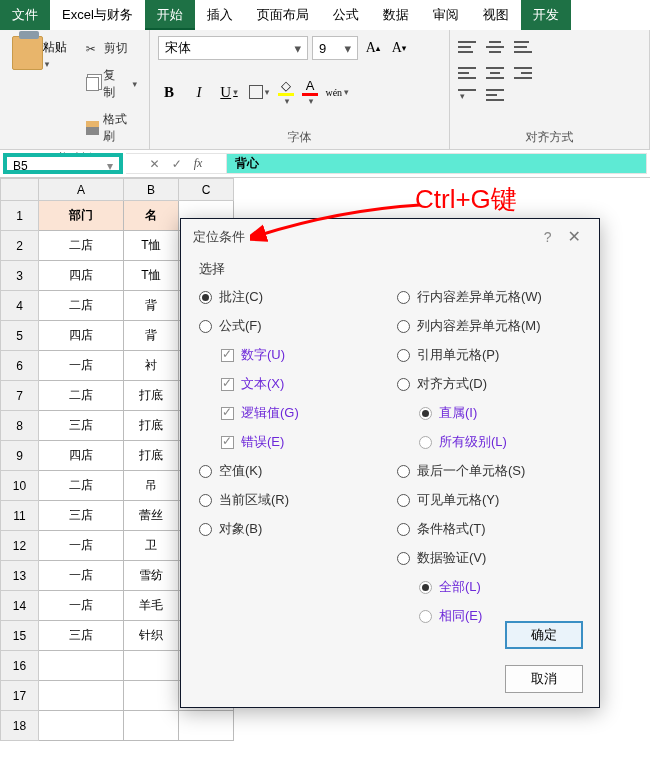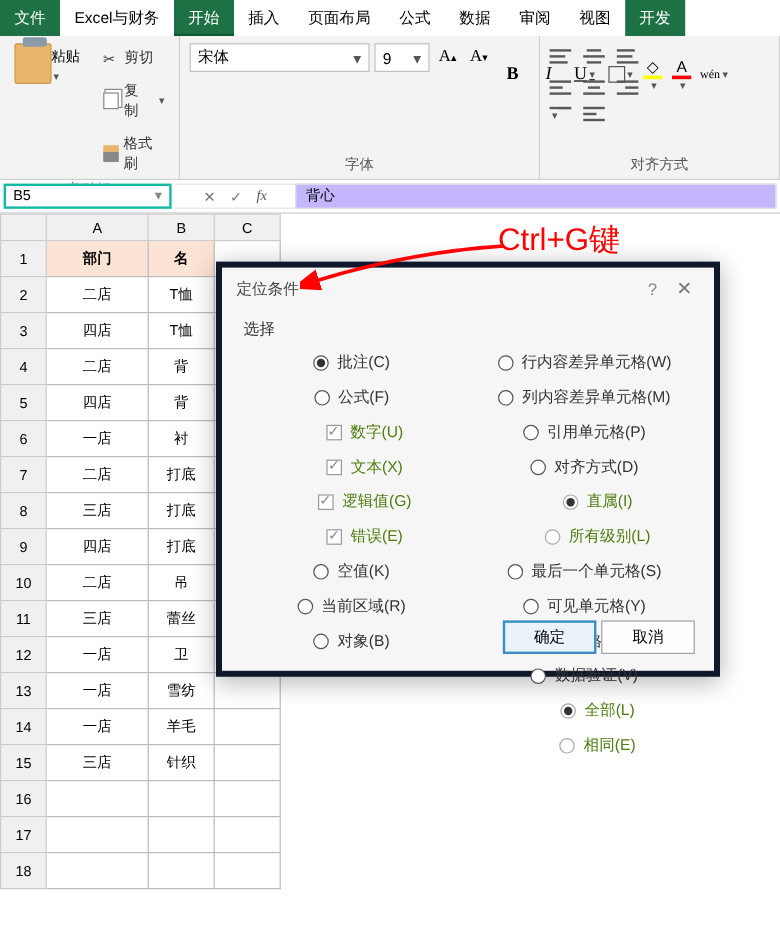--- a/index.html
+++ b/index.html
@@ -35,55 +35,55 @@
   .btn-i { font-style:italic; font-size:15px; }
   .btn-u { text-decoration:underline; font-size:15px; }
   .color-btn { display:flex; flex-direction:column; align-items:center; }
   .color-bar { width:16px; height:3px; }
 
   .align-cell { width:18px; height:14px; display:flex; flex-direction:column; justify-content:space-between; padding:1px 0; }
   .align-cell span { height:2px; background:#595959; display:block; }
   .align-grid { display:grid; grid-template-columns:repeat(3,auto); gap:8px 10px; }
 
   .fx-bar { height:28px; display:flex; border-bottom:1px solid #ccc; }
-  .namebox { width:140px; border:2px solid #14b8a6; margin:3px; padding:2px 6px; background:#fff; display:flex; align-items:flex-end; }
+  .namebox { width:120px; border:4px solid #14b8a6; margin:3px; padding:2px 6px; background:#fff; display:flex; align-items:flex-start; }
   .namebox .caret { margin-left:auto; color:#888; }
   .fx-controls { width:100px; display:flex; align-items:center; justify-content:center; gap:12px; color:#777; border:1px solid #e4e4e4; margin:3px 0; border-left:0; border-right:0; }
   .fx-label { font-style:italic; font-family:"Times New Roman",serif; color:#555; }
-  .fx-input { flex:1; border:1px solid #e4e4e4; margin:3px 3px 3px 0; padding:2px 8px; background:#c4b5fd; display:flex; align-items:center; }
+  .fx-input { flex:1; border:1px solid #e4e4e4; margin:3px 3px 3px 0; padding:2px 8px; background:#5eead4; display:flex; align-items:center;font-weight:bold; }
 
   .sheet { position:relative; }
   table.grid { border-collapse:collapse; }
   table.grid th.corner { width:38px; height:22px; background:#f0f0f0; border:1px solid #ccc; }
   table.grid th.colh { background:#f0f0f0; border:1px solid #ccc; font-weight:normal; height:22px; text-align:center; }
   table.grid th.rowh { width:38px; background:#f0f0f0; border:1px solid #ccc; font-weight:normal; text-align:center; }
   table.grid td { border:1px solid #bbb; height:30px; text-align:center; padding:0 4px; background:#fff; }
   .colA { width:85px; } .colB { width:55px; } .colC { width:55px; }
   .header-cell { background:#fbe4d5 !important; font-weight:bold; }
   td.empty { border:1px solid #e3e3e3; }
 
-  .dialog { position:absolute; left:180px; top:218px; width:420px; height:346px; background:#f6f6f6; border:5px solid #0f172a; box-shadow:0 4px 20px rgba(0,0,0,0.3); }
+  .dialog { position:absolute; left:180px; top:218px; width:420px; height:490px; background:#f6f6f6; border:1px solid #0f172a; box-shadow:0 4px 20px rgba(0,0,0,0.3); }
   .dlg-title { display:flex; align-items:center; padding:8px 12px; font-size:13px; color:#444; }
   .dlg-title .sp { flex:1; }
   .dlg-close { font-size:16px; color:#777; padding:0 6px; }
   .dlg-help { font-size:14px; color:#888; padding:0 10px; }
   .dlg-body { padding:6px 18px 12px; }
   .dlg-section { font-size:13px; color:#333; margin-bottom:10px; }
   .dlg-cols { display:flex; gap:14px; }
   .dlg-col { flex:1; display:flex; flex-direction:column; gap:11px; }
-  .radio, .checkbox { display:flex; align-items:center; gap:7px; color:#333; font-size:13px;justify-content:center; }
+  .radio, .checkbox { display:flex; align-items:center; gap:7px; color:#333; font-size:13px; }
   .radio .r { width:13px; height:13px; border:1px solid #555; border-radius:50%; background:#fff; position:relative; flex:none; }
   .radio.selected .r::after { content:""; position:absolute; inset:2px; background:#333; border-radius:50%; }
   .radio.sub { margin-left:22px; }
-  .radio.disabled, .checkbox.disabled { color:#4d7c0f; }
+  .radio.disabled, .checkbox.disabled { color:#6d28d9; }
   .radio.disabled .r { border-color:#aaa; }
   .checkbox .c { width:13px; height:13px; border:1px solid #999; background:#fff; position:relative; flex:none; }
   .checkbox.checked .c::after { content:"✓"; position:absolute; top:-3px; left:0px; font-size:12px; color:#888; }
   .checkbox.sub { margin-left:22px; }
-  .dlg-buttons { position:absolute; right:16px; bottom:14px; display:flex; gap:4px; }
+  .dlg-buttons { position:absolute; right:16px; bottom:14px; display:flex; gap:16px;flex-direction:column; }
   .dlg-btn { width:78px; height:28px; border:1px solid #9f9f9f; background:#fdfdfd; display:flex; align-items:center; justify-content:center; font-size:13px; }
   .dlg-btn.primary { border:2px solid #3b8fc4; background:#eaf3fa; }
 
   .annotation { position:absolute; left:415px; top:182px; color:#ff0000; font-size:26px; font-weight:500; }
   .arrow-svg { position:absolute; left:250px; top:200px; pointer-events:none; }
 </style>
 </head>
 <body>
 
 <div class="menubar">
@@ -118,21 +118,21 @@
         <div class="mini-btn">
             <span class="icon-sq" style="background:linear-gradient(#e8b56b 40%,#888 40%)"></span>
             <span>格式刷</span>
           </div>
       </div>
     </div>
     <div class="ribbon-group-title">剪贴板</div>
   </div>
 
   <div class="ribbon-group font-group">
-    <div class="ribbon-body" style="flex-direction:row">
+    <div class="ribbon-body" style="flex-direction:column">
       <div class="fontbar">
         <div class="combo fontname">
             <span>宋体</span>
             <span class="caret">▾</span>
           </div>
         <div class="combo fontsize">
             <span>9</span>
             <span class="caret">▾</span>
           </div>
         <div class="ctrl-icon">A<span style="font-size:9px">▴</span></div>

